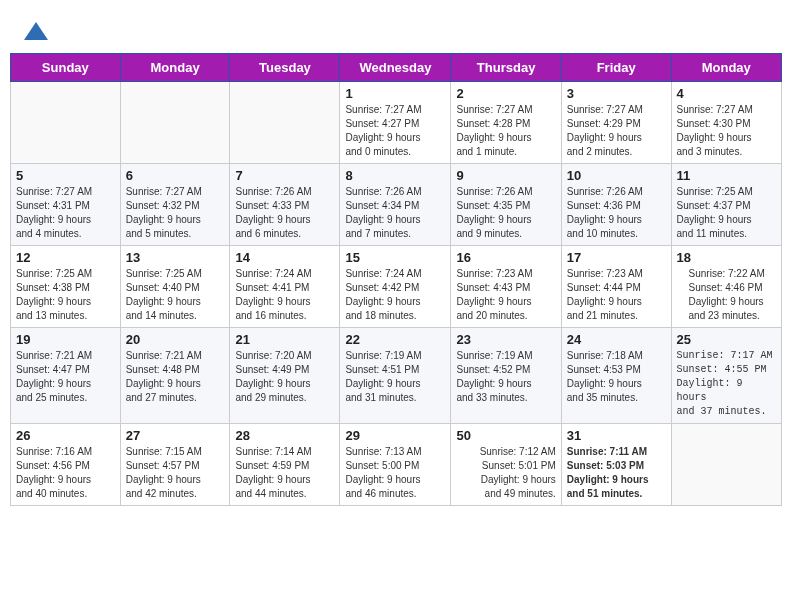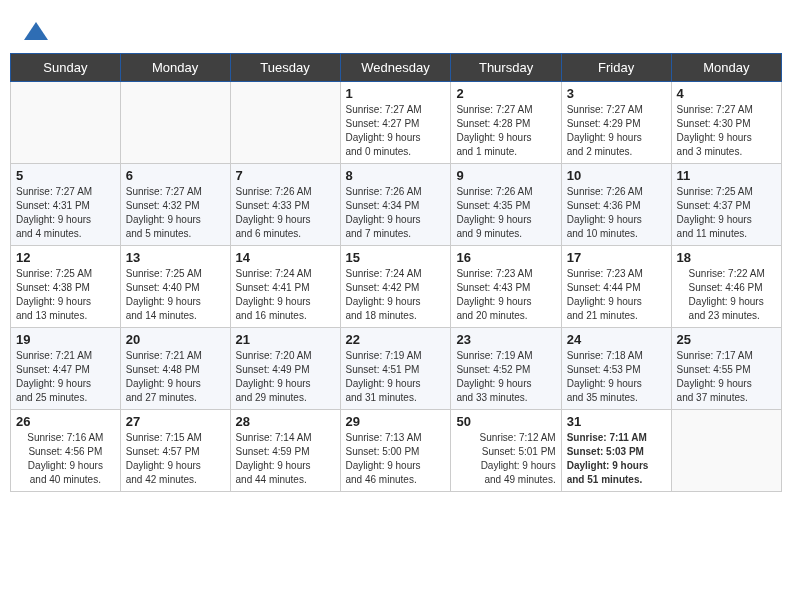--- a/index.html
+++ b/index.html
@@ -44,26 +44,26 @@
       font-size: 15px;
       color: #444;
     }
     .calendar {
       width: 100%;
       border-collapse: collapse;
       border: 1px solid #bbb;
       font-size: 11px;
     }
     .calendar th {
-      background: #404040;
+      background: #a21caf;
       color: #fff;
       text-align: center;
       padding: 6px 2px;
       font-size: 13px;
-      font-weight: normal;
+      font-weight: bold;
       border: 1px solid #2258a0;
     }
     .calendar td {
       border: 1px solid #ccc;
       vertical-align: top;
       padding: 4px 5px;
       width: 113px;
       min-height: 80px;
       background: #fff;
     }
@@ -297,30 +297,30 @@
         </td>
         <td>
           <span class="day-num">24</span>
           <div class="day-info" style="white-space: pre-line;">Sunrise: 7:18 AM
 Sunset: 4:53 PM
 Daylight: 9 hours
 and 35 minutes.</div>
         </td>
         <td>
           <span class="day-num">25</span>
-          <div class="day-info" style="white-space: pre-line;">Sunrise: 7:17 AM
+          <div class="day-info" style="white-space: pre-line; font-family: Liberation Mono, monospace;">Sunrise: 7:17 AM
 Sunset: 4:55 PM
 Daylight: 9 hours
 and 37 minutes.</div>
         </td>
       </tr>
       <tr>
         <td>
           <span class="day-num">26</span>
-          <div class="day-info" style="white-space: pre-line; text-align: center;">Sunrise: 7:16 AM
+          <div class="day-info" style="white-space: pre-line;">Sunrise: 7:16 AM
 Sunset: 4:56 PM
 Daylight: 9 hours
 and 40 minutes.</div>
         </td>
         <td>
           <span class="day-num">27</span>
           <div class="day-info" style="white-space: pre-line;">Sunrise: 7:15 AM
 Sunset: 4:57 PM
 Daylight: 9 hours
 and 42 minutes.</div>

